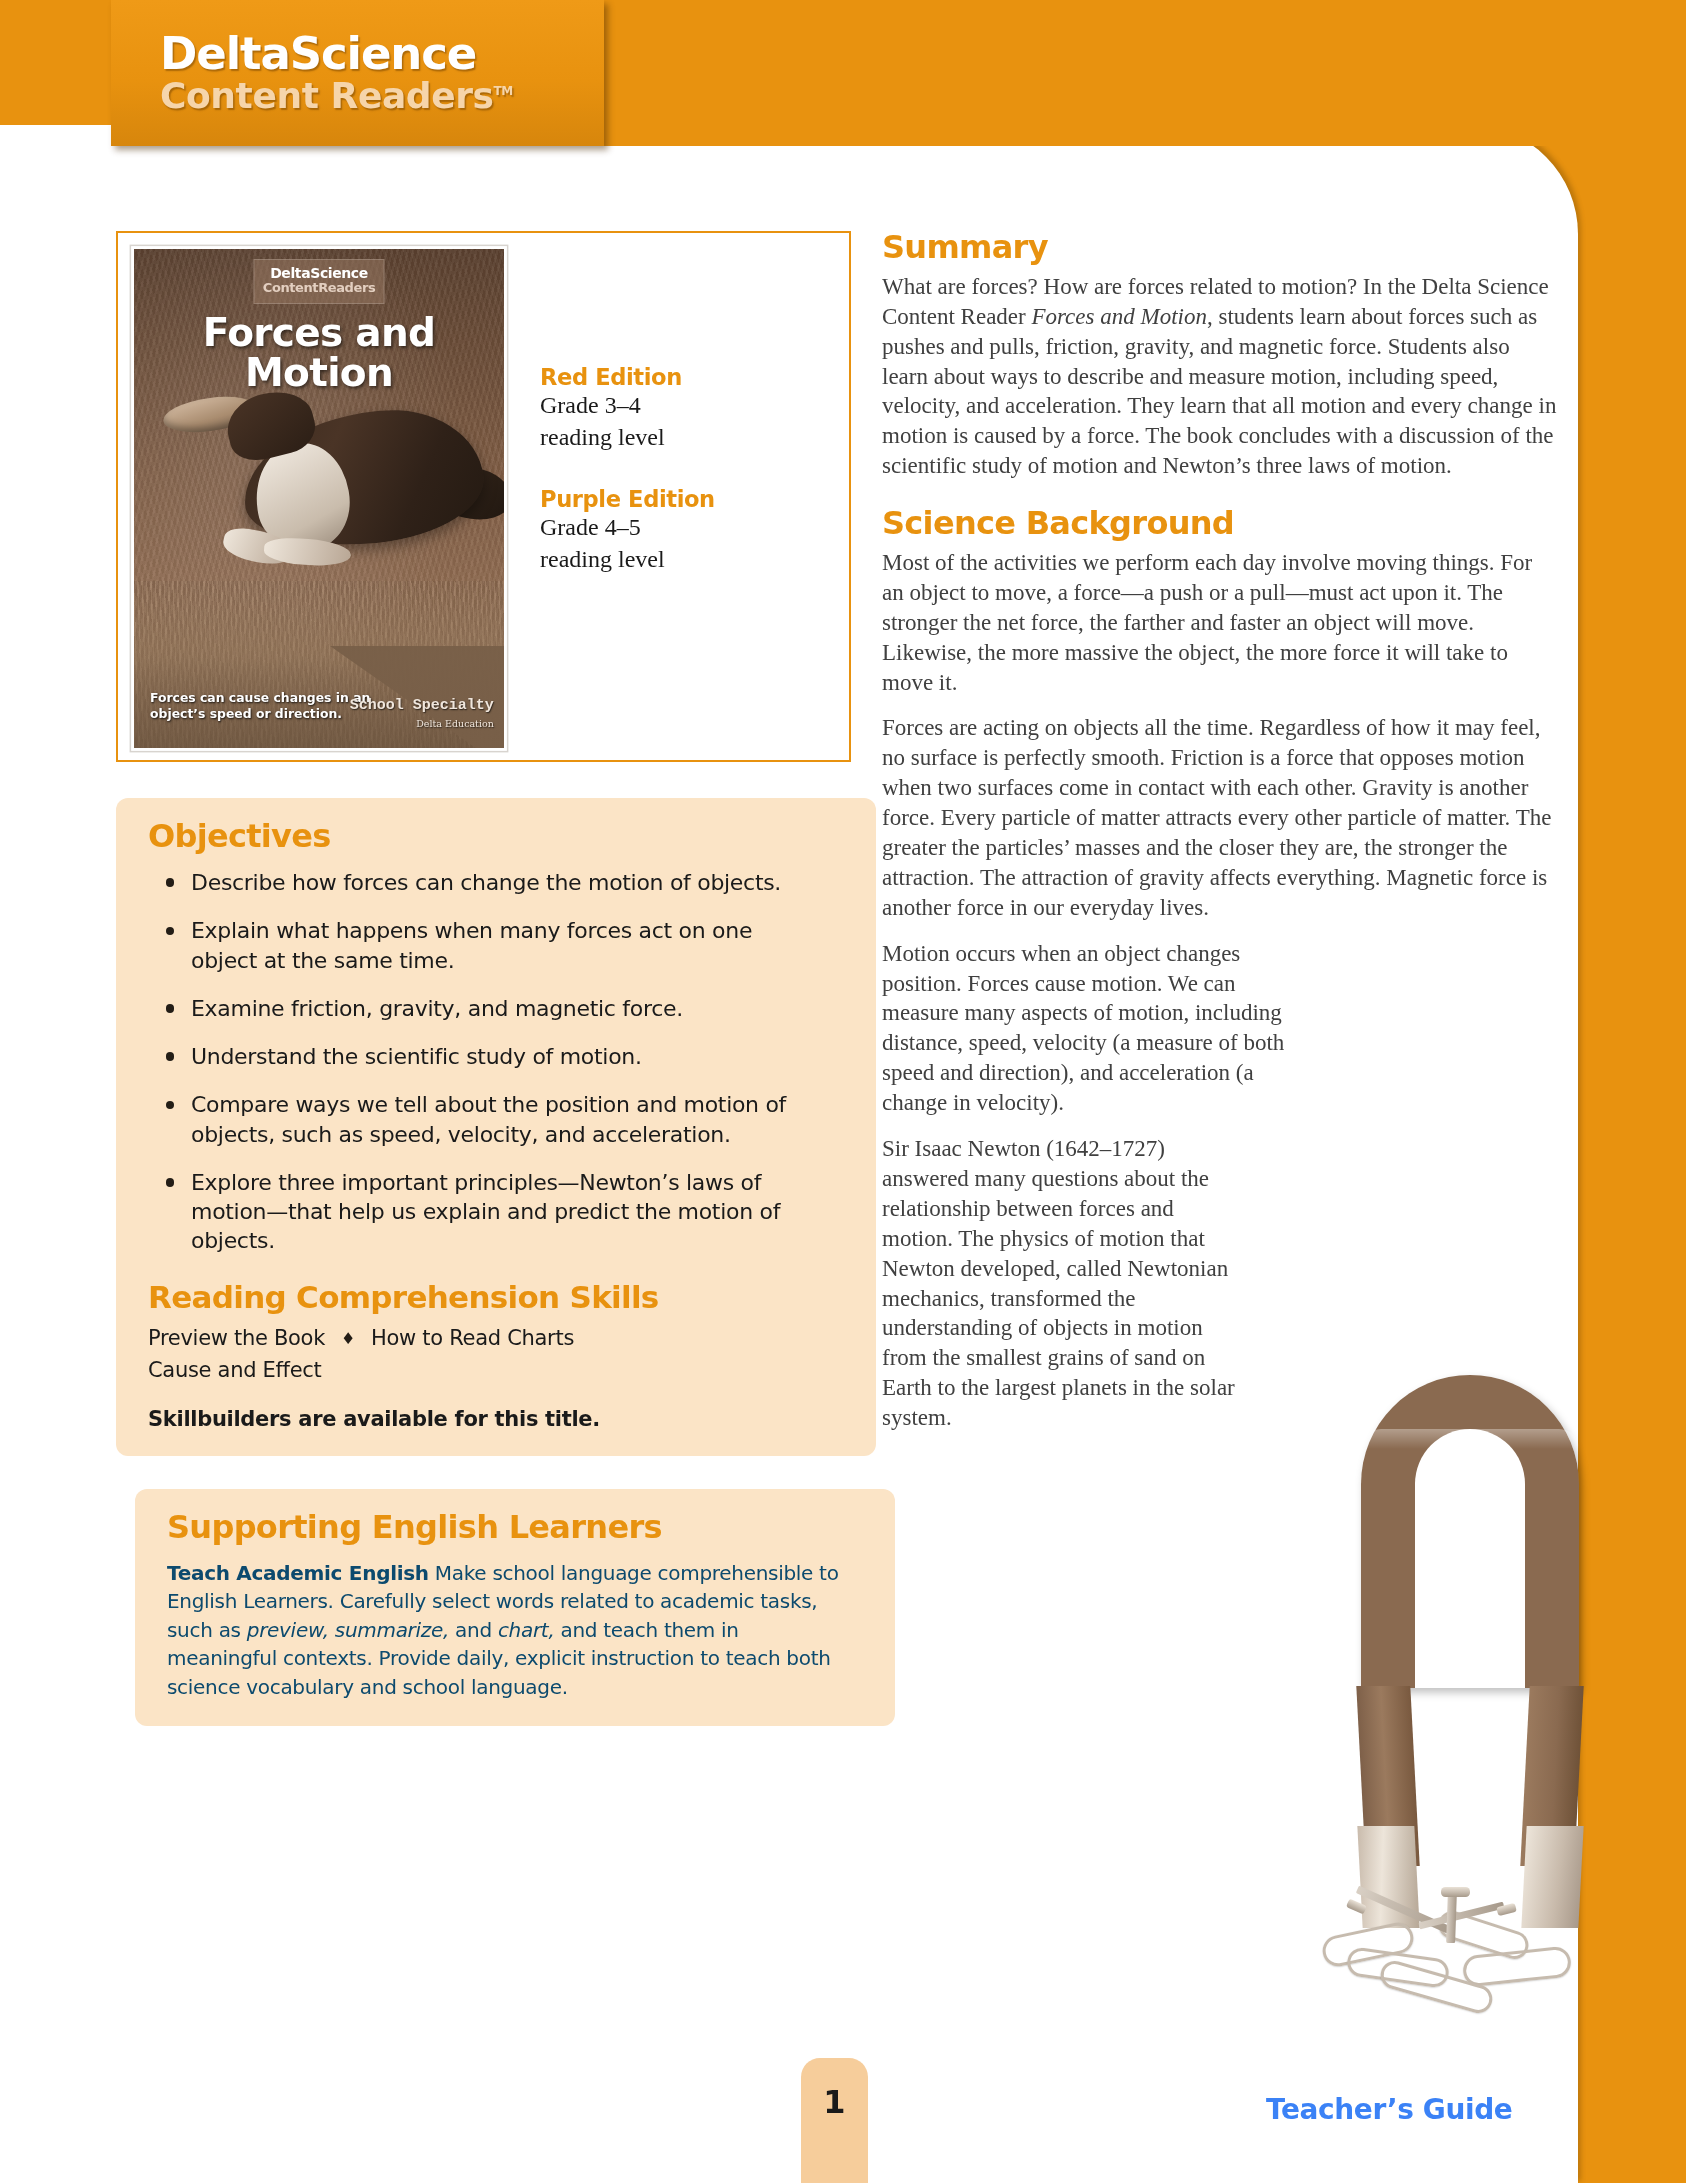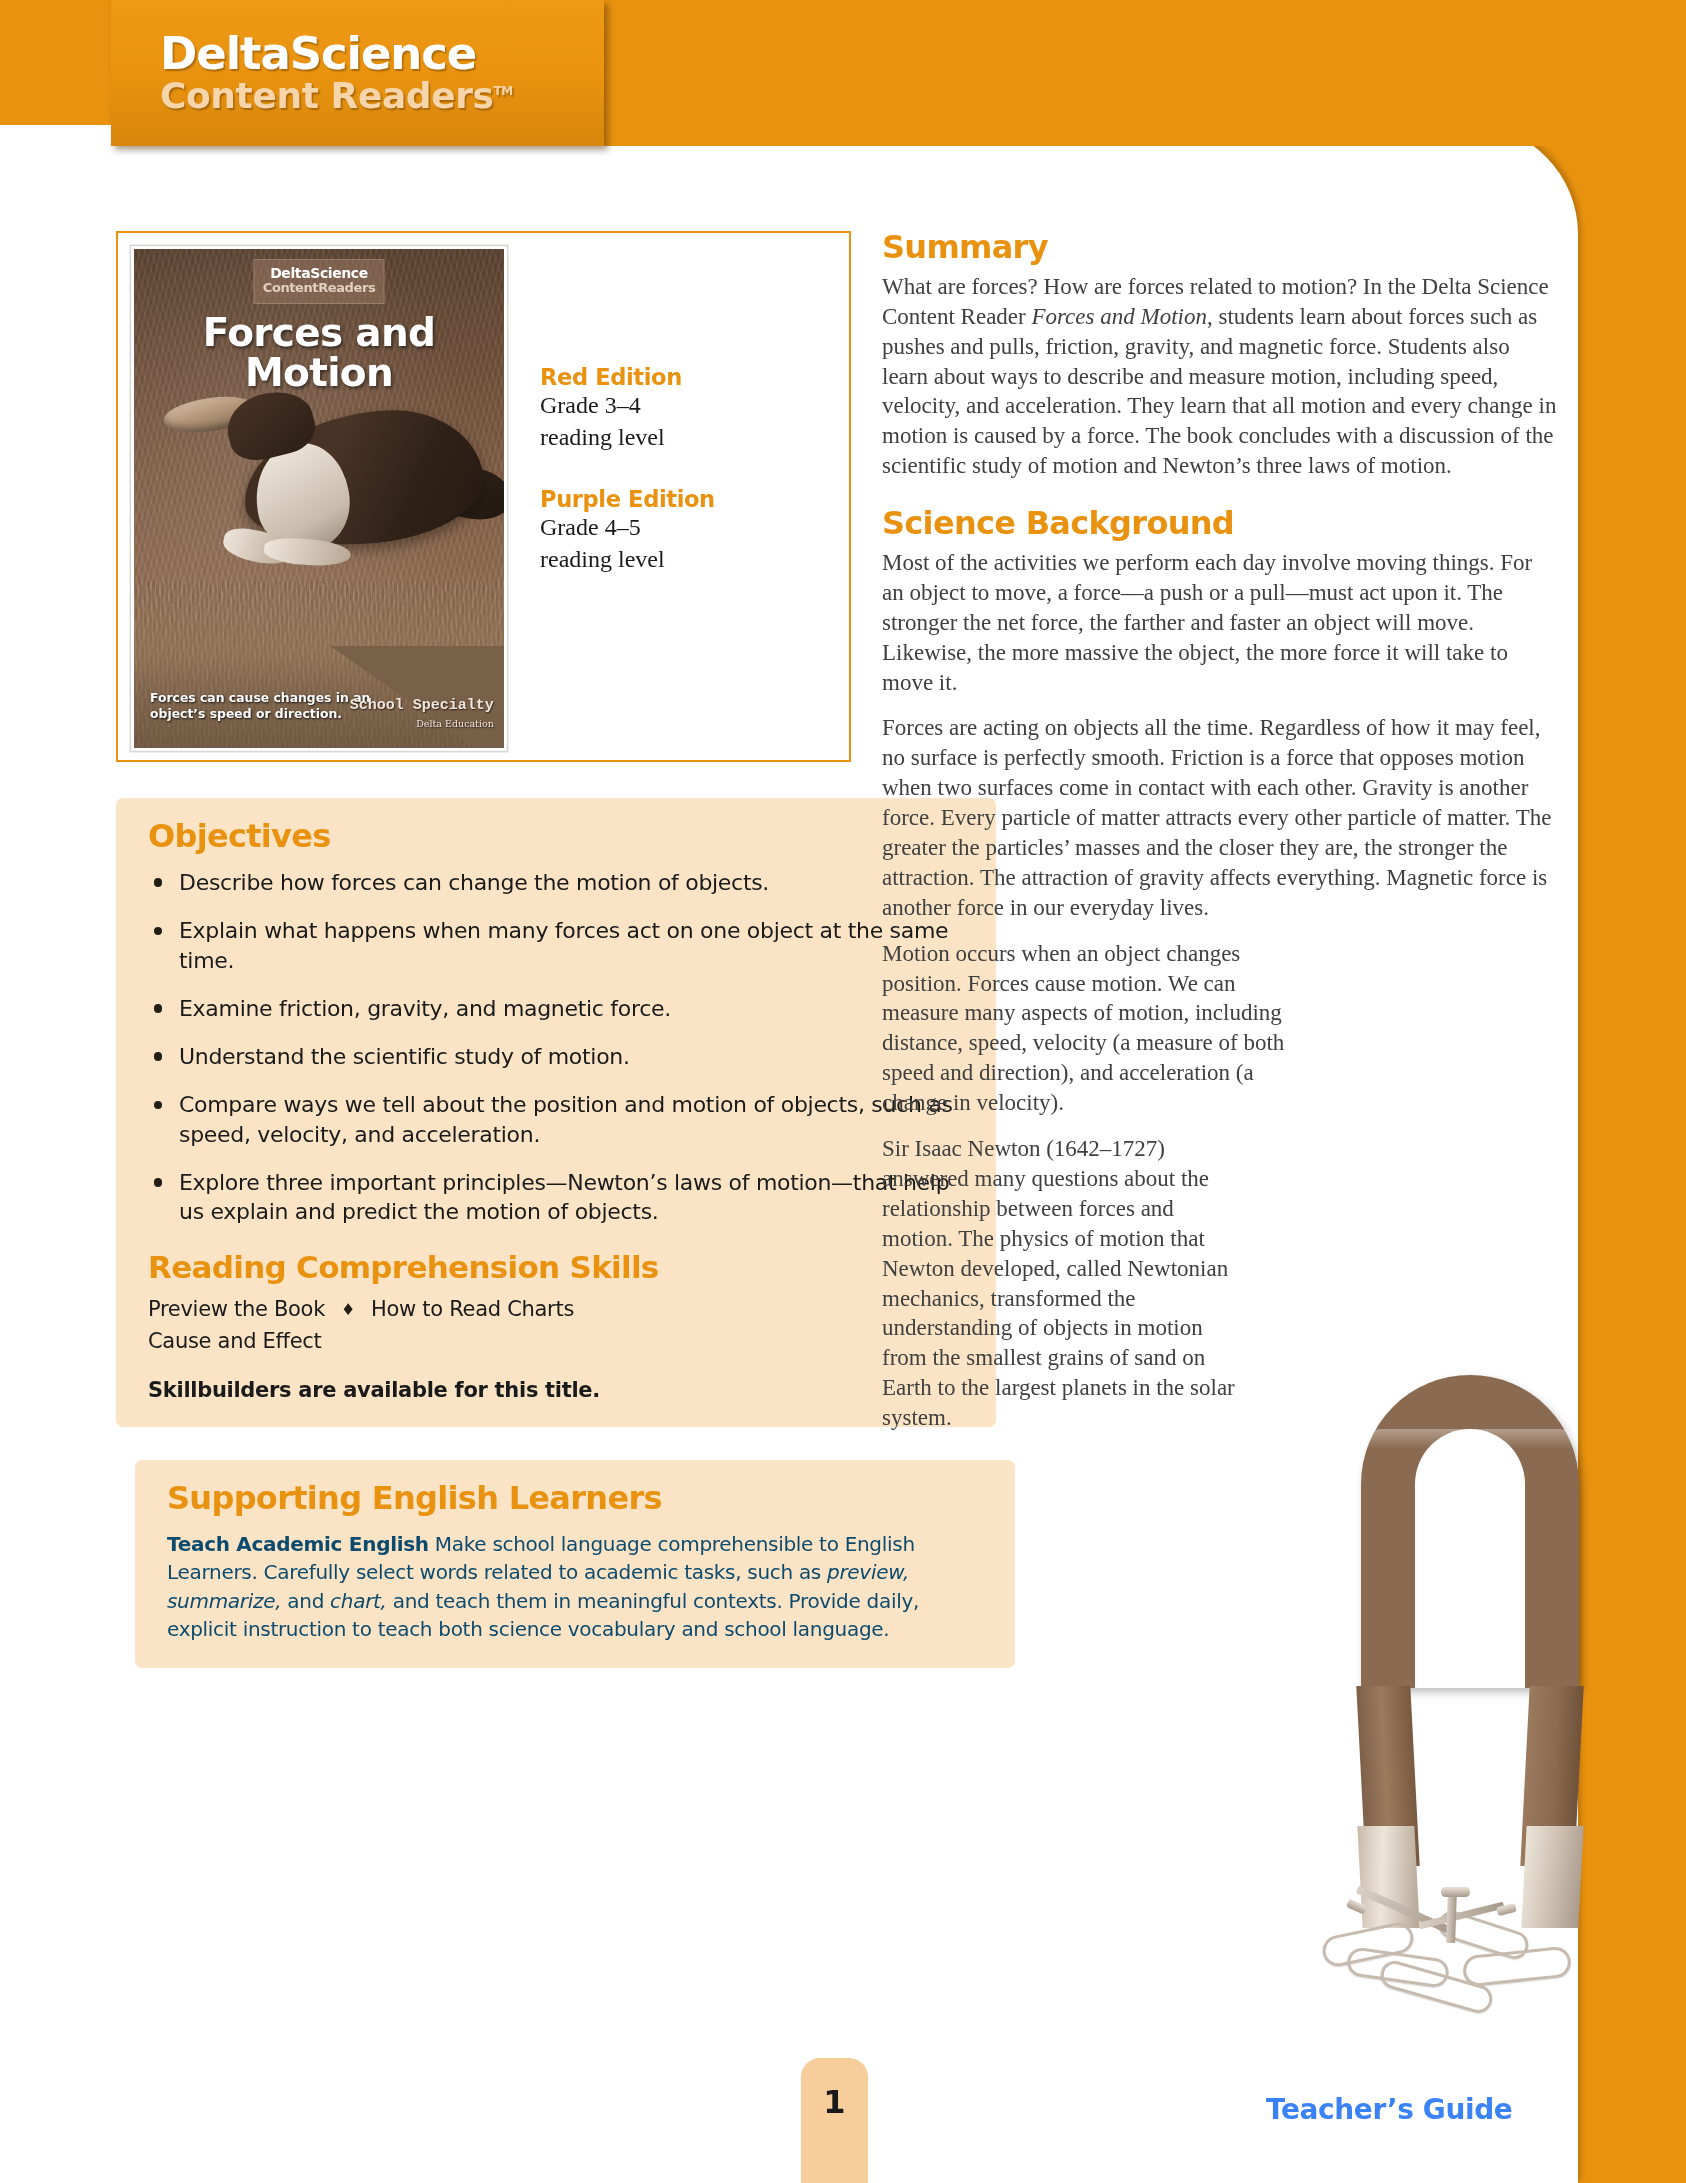--- a/index.html
+++ b/index.html
@@ -163,30 +163,30 @@
     font-family:"DejaVu Sans", sans-serif;letter-spacing:-0.4px;
   }
   .ed-line{
     color:#1A1A1A;font-size:24px;line-height:1.32;
     font-family:"Liberation Serif", serif;
   }
   .ed-gap{height:33px;}
 
   
   .panel{
-    background:#FBE4C6;border-radius:7px;
+    background:#FBE4C6;border-radius:12px;
     padding:22px 43px 25px 32px;box-sizing:border-box;
-    width:880px;
+    width:760px;
   }
   .panel-title{
     color:#E8920F;font-size:32px;font-weight:bold;
     font-family:"DejaVu Sans", sans-serif;letter-spacing:-0.7px;
     margin:0 0 14.6px 0;line-height:1.05;
   }
-  .obj-list{list-style:none;margin:0;padding:0;}
+  .obj-list{list-style:none;margin:12px;padding:0;}
   .obj-list li{
     position:relative;padding-left:31px;margin-bottom:19px;
     color:#1A1A1A;font-size:22px;line-height:1.33;
     font-family:"DejaVu Sans", sans-serif;
     letter-spacing:-0.3px;
   }
   .obj-list li:before{
     content:"";position:absolute;left:5.8px;top:10.2px;
     width:8.7px;height:8.7px;border-radius:50%;background:#231D16;
   }

